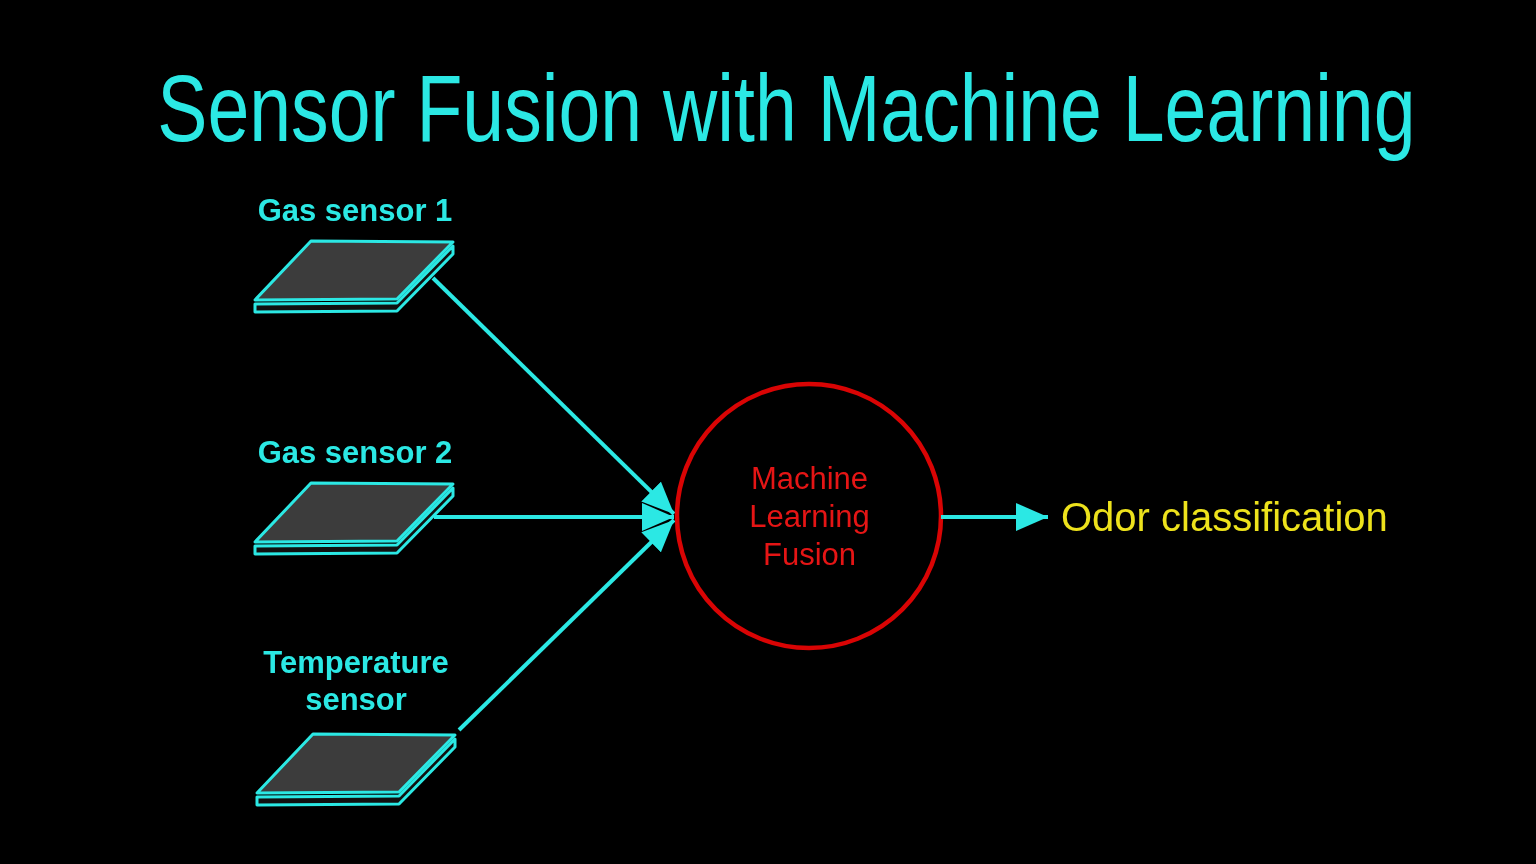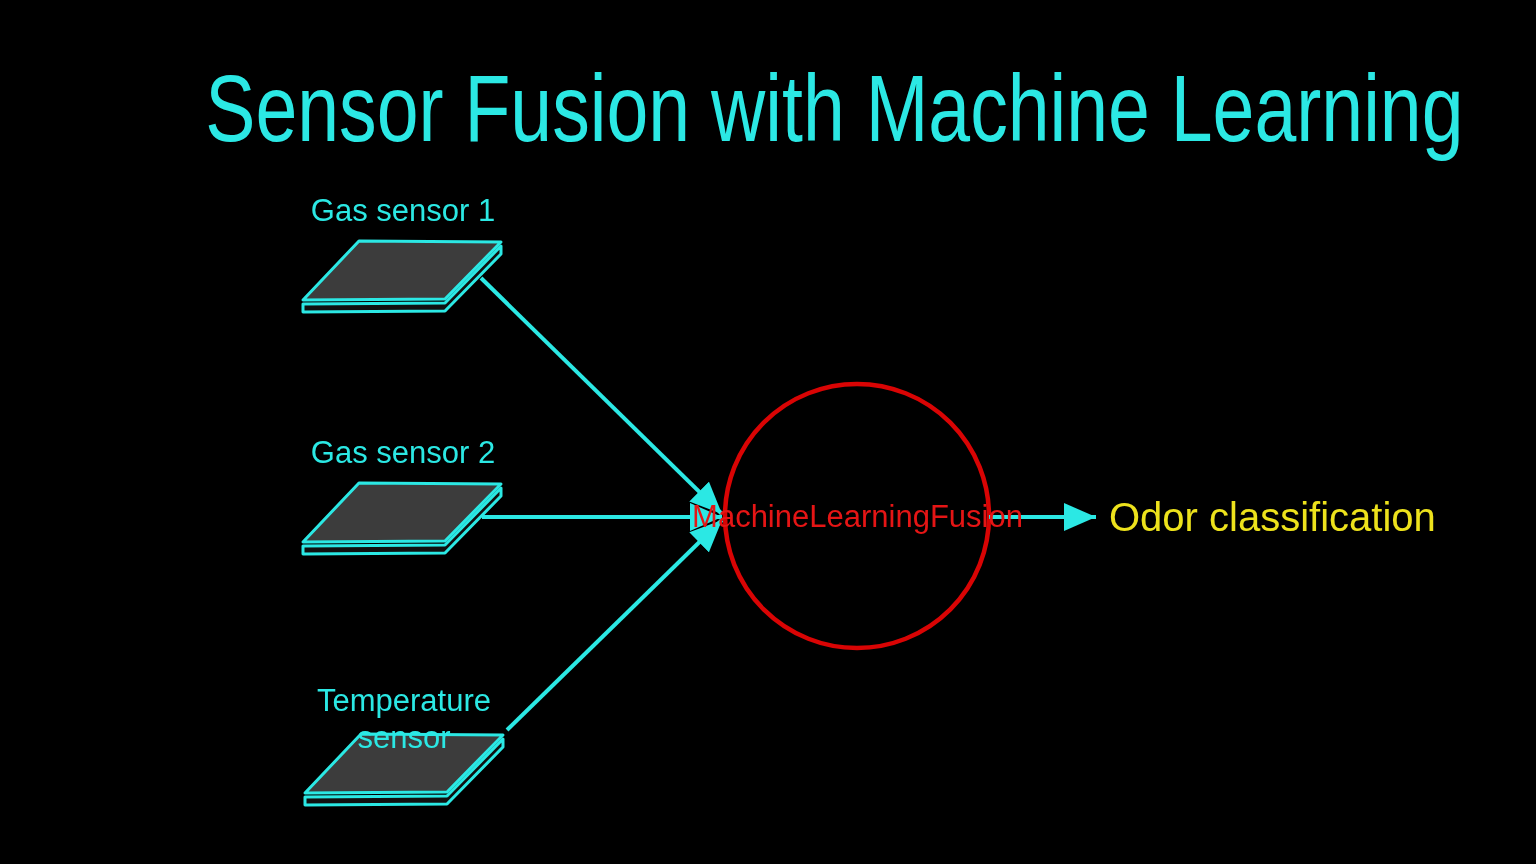--- a/index.html
+++ b/index.html
@@ -9,21 +9,20 @@
     width: 1536px;
     height: 864px;
     overflow: hidden;
     font-family: "Liberation Sans", "DejaVu Sans", sans-serif;
   }
   .slide {
     position: relative;
     width: 1248px;
     height: 864px;
     background: #000000;
-    margin-left: 48px;
   }
   .diagram-svg {
     position: absolute;
     left: 0;
     top: 0;
     width: 1536px;
     height: 864px;
   }
   .title {
     position: absolute;
@@ -43,33 +42,33 @@
     transform: scaleX(0.80);
     transform-origin: 50% 50%;
   }
   .sensor-label {
     position: absolute;
     width: 220px;
     text-align: center;
     color: #2BE8E4;
     font-size: 31px;
     line-height: 37px;
-    font-weight: 400;
+    font-weight: 700;
   }
   .label-gas1 { left: 245px; top: 192px; white-space: nowrap; }
   .label-gas2 { left: 245px; top: 434px; white-space: nowrap; }
-  .label-temp { left: 246px; top: 682px; }
+  .label-temp { left: 246px; top: 644px; }
   .model-label {
     position: absolute;
     left: 677px;
     top: 384px;
     width: 265px;
     height: 265px;
     display: flex;
-    flex-direction: row;
+    flex-direction: column;
     align-items: center;
     justify-content: center;
     color: #E51515;
     font-size: 31px;
     line-height: 38px;
     text-align: center;
   }
   .odor-label {
     position: absolute;
     left: 1061px;

